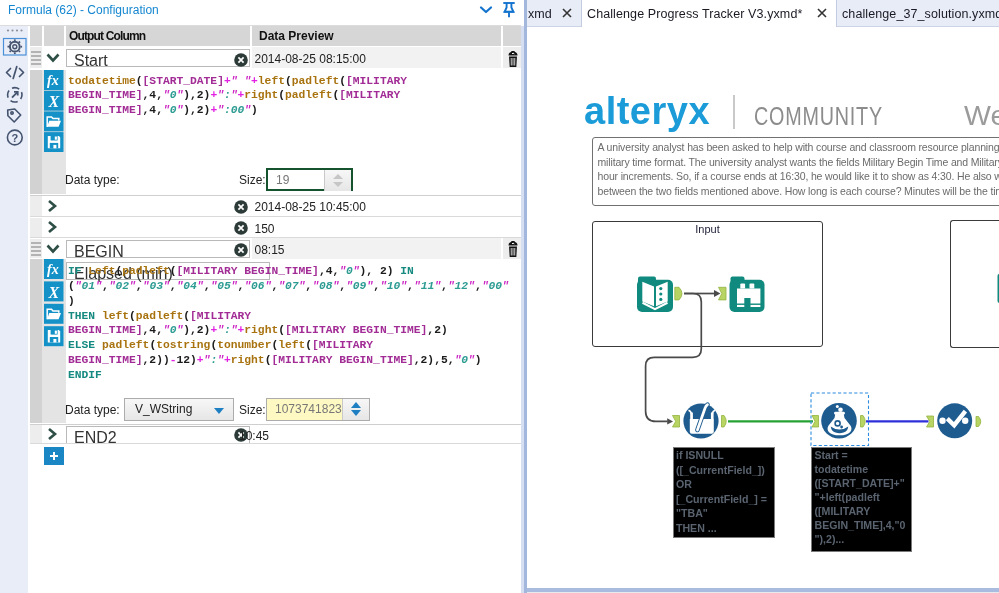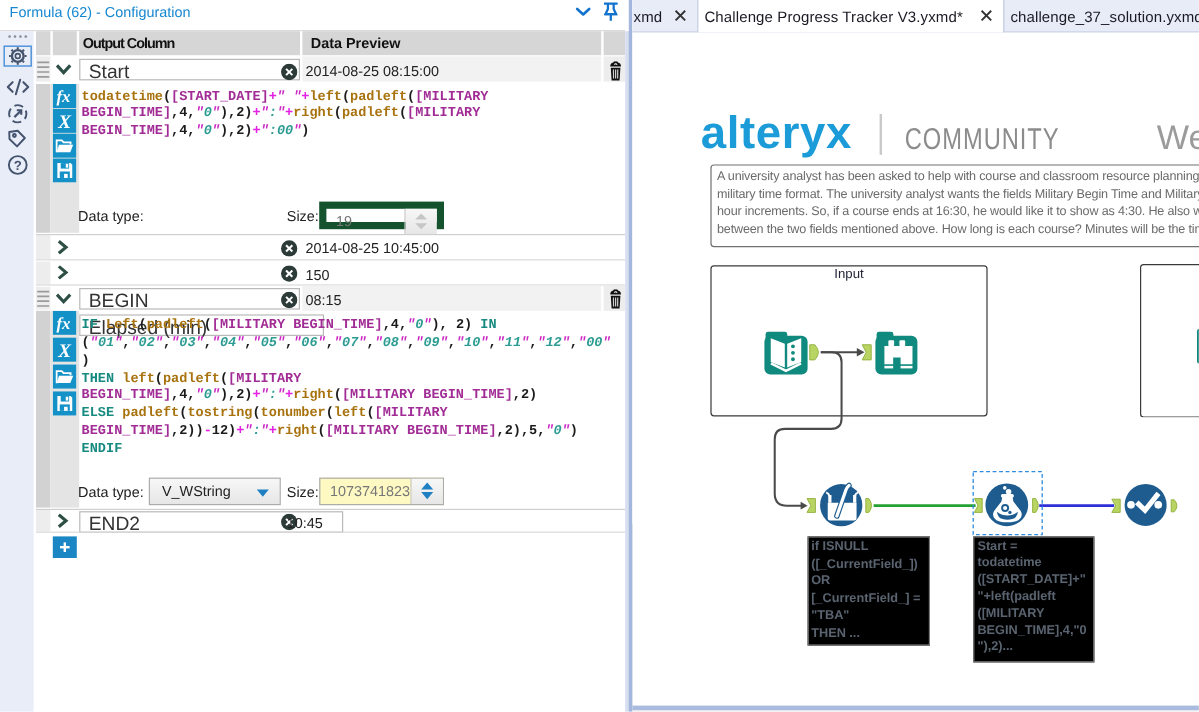--- a/index.html
+++ b/index.html
@@ -167,21 +167,21 @@
       <rect x="5.8" y="10.8" width="8.4" height="5.4" fill="#1492c8"></rect>
       <rect x="9.4" y="12.8" width="3" height="3.4" fill="#fff"></rect>
     </g>
   </svg>
   <div class="code abs" style="left:68px;top:73.7px;"><span class="f">todatetime</span>(<span class="v">[START_DATE]</span><span class="o">+</span><span class="q">"</span><span class="s"> </span><span class="q">"</span><span class="o">+</span><span class="f">left</span>(<span class="f">padleft</span>(<span class="v">[MILITARY</span>
 <span class="v">BEGIN_TIME]</span>,4,<span class="q">"</span><span class="s">0</span><span class="q">"</span>),2)<span class="o">+</span><span class="q">"</span><span class="s">:</span><span class="q">"</span><span class="o">+</span><span class="f">right</span>(<span class="f">padleft</span>(<span class="v">[MILITARY</span>
 <span class="v">BEGIN_TIME]</span>,4,<span class="q">"</span><span class="s">0</span><span class="q">"</span>),2)<span class="o">+</span><span class="q">"</span><span class="s">:00</span><span class="q">"</span>)</div>
 
   <div class="abs" style="left:65px;top:172.5px;font-size:12px;color:#222;">Data type:</div>
   <div class="abs" style="left:239px;top:172.5px;font-size:12px;color:#222;">Size:</div>
-  <div class="abs" style="left:266px;top:168px;width:104px;height:22.5px;border:6px solid #14532d;background:#fff;">
+  <div class="abs" style="left:266px;top:168px;width:87px;height:22.5px;border:2px solid #14532d;background:#fff;">
     <span style="position:absolute;left:8px;top:3px;font-size:12px;color:#777;">19</span>
     <span style="position:absolute;right:0;top:0;width:27px;height:20.5px;background:linear-gradient(#f7f7f7,#e6e6e6);border-left:1px solid #c9c9c9;">
       <span style="position:absolute;left:8px;top:3.5px;width:0;height:0;border-left:5px solid transparent;border-right:5px solid transparent;border-bottom:5.5px solid #c6c6c6;"></span>
       <span style="position:absolute;left:8px;top:11.5px;width:0;height:0;border-left:5px solid transparent;border-right:5px solid transparent;border-top:5.5px solid #c6c6c6;"></span>
     </span>
   </div>
   <div class="abs" style="left:30px;top:194.5px;width:491px;height:1.2px;background:#cfcfcf;"></div>
 
   <svg class="chev" style="left:45px;top:199.5px;" viewBox="0 0 14 12">
       <path d="M4 1 L10 6 L4 11" fill="none" stroke="#2e4f46" stroke-width="2.6"></path>
@@ -270,21 +270,21 @@
     <span style="position:absolute;right:0;top:0;width:27px;height:20.5px;background:linear-gradient(#f7f7f7,#e6e6e6);border-left:1px solid #c9c9c9;">
       <span style="position:absolute;left:8px;top:2.5px;width:0;height:0;border-left:5.5px solid transparent;border-right:5.5px solid transparent;border-bottom:6px solid #1e7fc2;"></span>
       <span style="position:absolute;left:8px;top:11px;width:0;height:0;border-left:5.5px solid transparent;border-right:5.5px solid transparent;border-top:6px solid #1e7fc2;"></span>
     </span>
   </div>
   <div class="abs" style="left:30px;top:423.5px;width:491px;height:1.2px;background:#cfcfcf;"></div>
 
   <svg class="chev" style="left:45px;top:427.5px;" viewBox="0 0 14 12">
       <path d="M4 1 L10 6 L4 11" fill="none" stroke="#2e4f46" stroke-width="2.6"></path>
     </svg>
-  <div class="fieldbox" style="left:66px;top:426px;width:220px;height:17.5px;">
+  <div class="fieldbox" style="left:66px;top:426px;width:184px;height:17.5px;">
       <span style="position:absolute;left:7px;top:1.5px;">END2</span>
     </div>
   <svg class="xcirc" style="left:233.5px;top:428px;" viewBox="0 0 14 14">
       <circle cx="7" cy="7" r="6.8" fill="#2c3b38"></circle>
       <path d="M4.4 4.4 L9.6 9.6 M9.6 4.4 L4.4 9.6" stroke="#fff" stroke-width="1.7"></path>
     </svg>
   <div class="rowlabel" style="left:239px;top:428.5px;">10:45</div>
   <div class="abs" style="left:30px;top:442.8px;width:491px;height:1px;background:#dadada;"></div>
 
   <div class="abs" style="left:44px;top:447px;width:19.5px;height:18px;background:#1a87c4;">

